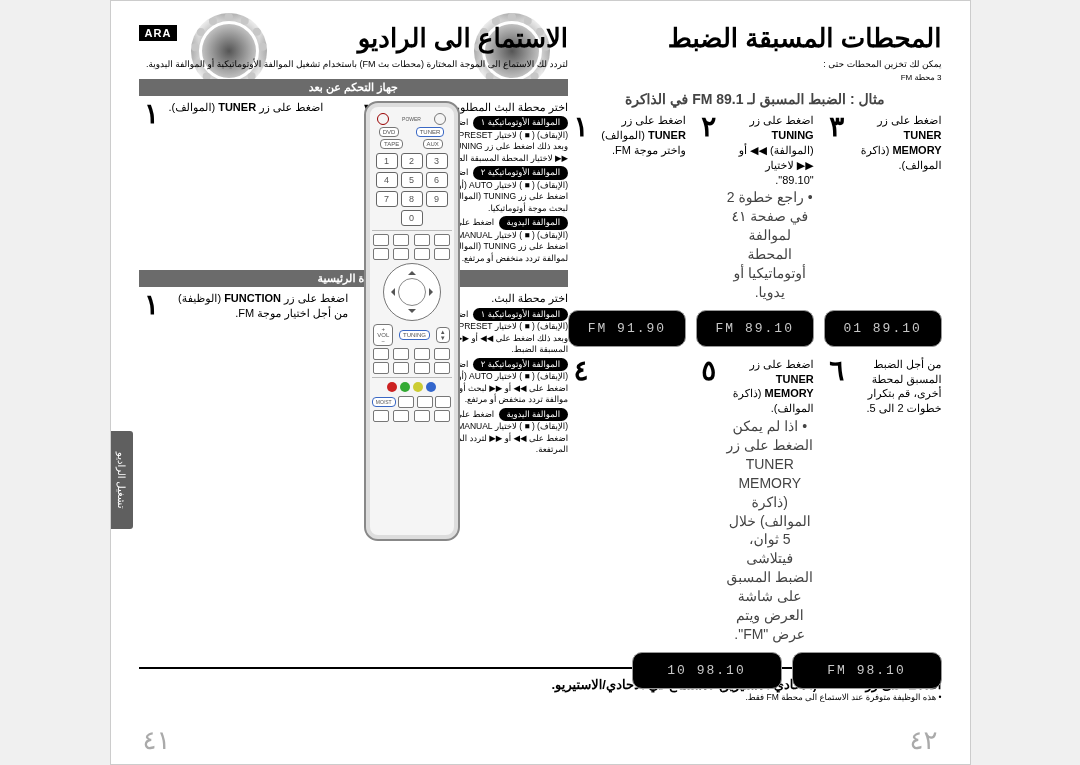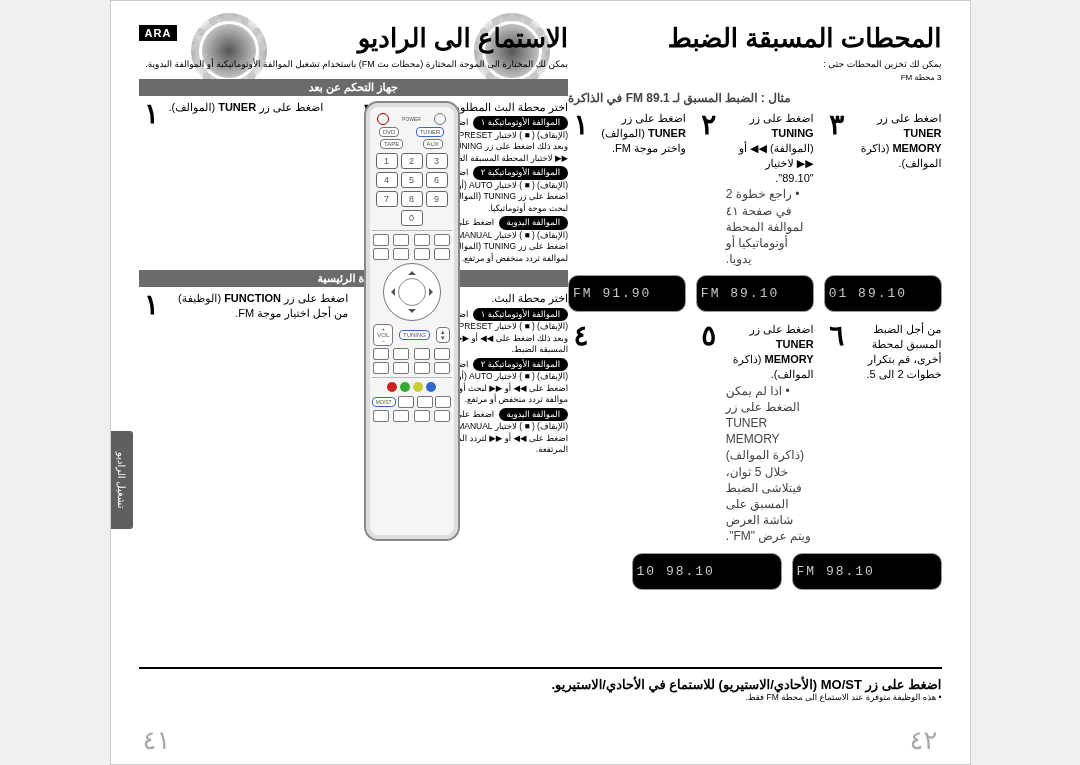--- a/index.html
+++ b/index.html
@@ -122,35 +122,35 @@
     font-size: 8.5px;
     padding: 1px 8px;
     margin-left: 2px;
   }
   .sub-list {
     font-size: 8.5px;
     line-height: 1.35;
     margin-top: 2px;
     text-align: right;
   }
-  .tiny-note { font-size: 12px; color: #444; margin-top: 1px; text-align: left; }
+  .tiny-note { font-size: 14px; color: #444; margin-top: 1px; text-align: center; }
   .lcd-row {
     display: flex;
     flex-direction: row-reverse;
     gap: 10px;
     margin: 8px 0 10px 0;
   }
   .lcd {
     flex: 1;
     background: #000;
     color: #c7c7c7;
     font-family: "Courier New", monospace;
     font-size: 15px;
     letter-spacing: 4px;
-    text-align: left;
+    text-align: center;
     padding: 10px 4px;
     border: 1px solid #999;
     border-radius: 10px;
     direction: ltr;
   }
   .lcd.small3 { font-size: 13px; letter-spacing: 2px; }
   .mo-st {
     margin-top: 8px;
     font-size: 13px;
     text-align: right;
@@ -301,21 +301,21 @@
         <div class="rbtn"></div>
         <div class="rbtn"></div>
         <div class="rbtn"></div>
       </div>
   </div>
 
   <div class="spread">
 
     <div class="pane pane-right">
       <h1>الاستماع الى الراديو</h1>
-      <div class="intro">يمكن لك المختارة الى الموجة المختارة (محطات بث FM) باستخدام تشغيل الموالفة الأوتوماتيكية أو الموالفة اليدوية.</div>
+      <div class="intro">لتردد لك الاستماع الى الموجة المختارة (محطات بث FM) باستخدام تشغيل الموالفة الأوتوماتيكية أو الموالفة اليدوية.</div>
 
       <div class="section-bar">جهاز التحكم عن بعد</div>
 
       <div class="step-row">
         <div class="step">
           <div class="step-num">١</div>
           <div class="step-body">اضغط على زر <b>TUNER</b> (الموالف).</div>
         </div>
         <div class="step">
           <div class="step-num">٢</div>

